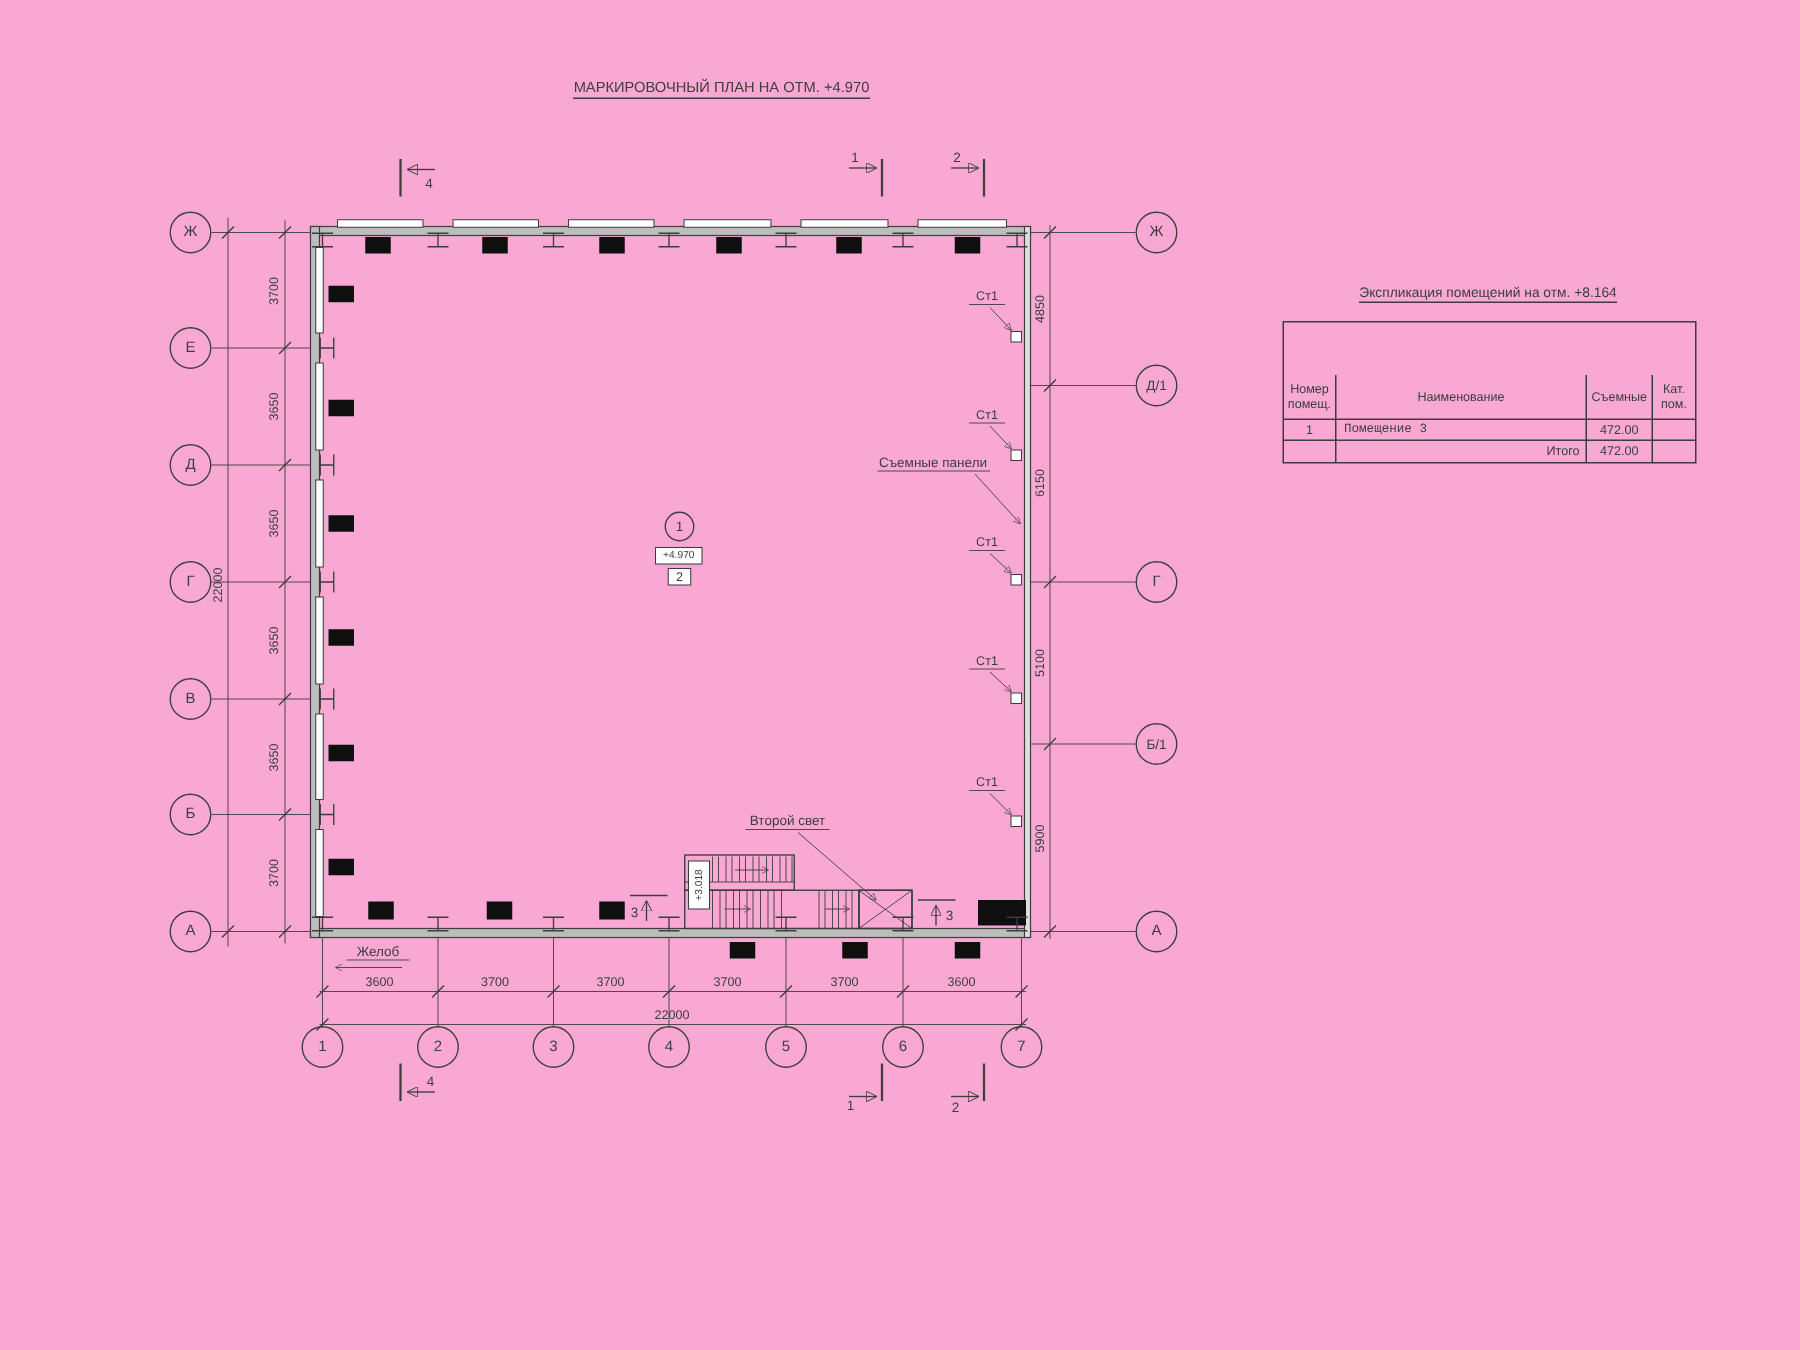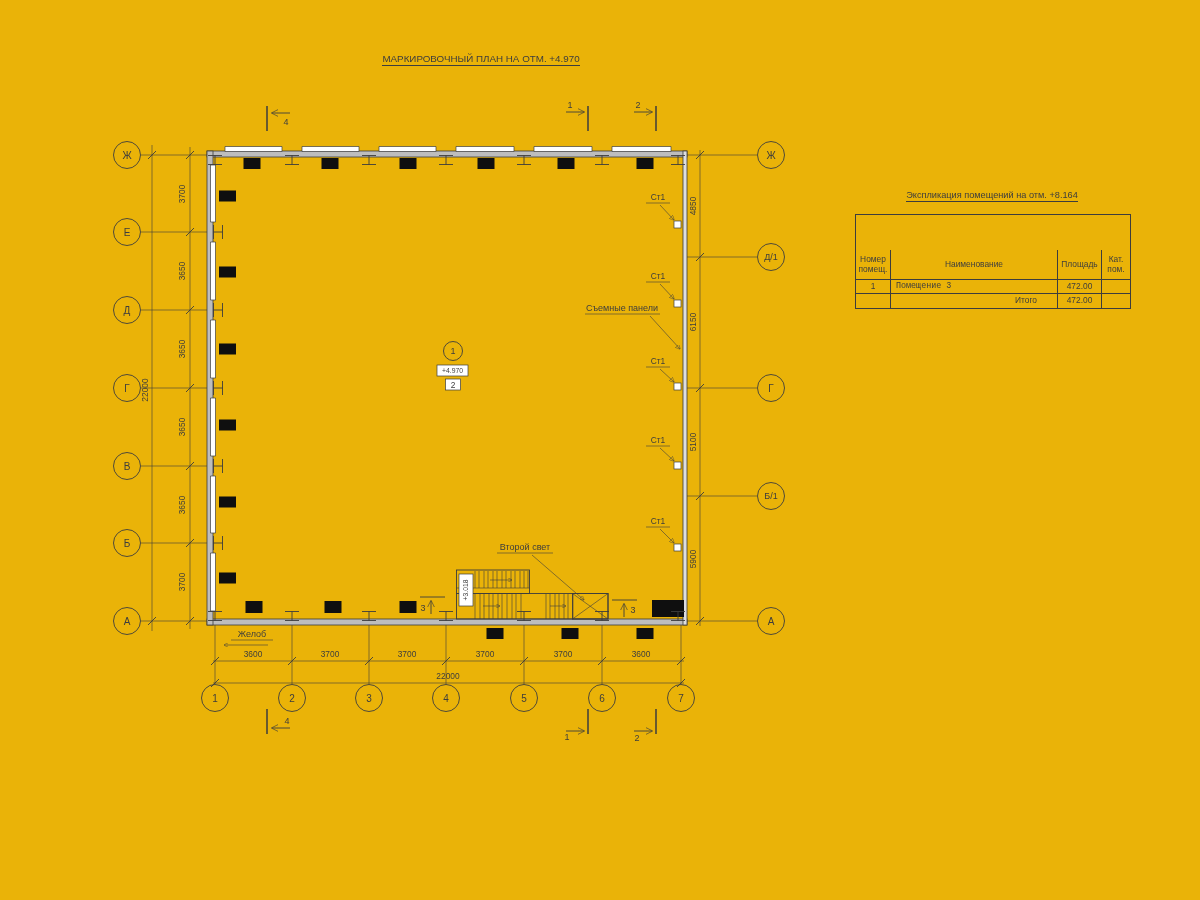--- a/index.html
+++ b/index.html
@@ -1,16 +1,16 @@
 <!DOCTYPE html>
 <html><head>
 <meta charset="utf-8">
 <style>
   html,body{margin:0;padding:0;background:#fff;}
-  #canvas{position:relative;width:1200px;height:900px;background:#eab308;overflow:hidden;
+  #canvas{position:relative;width:1200px;height:900px;background:#f9a8d4;overflow:hidden;
           font-family:"Liberation Sans",sans-serif;color:#3d3d3d;}
   svg{position:absolute;left:0;top:0;}
   svg line,svg path,svg rect,svg circle,svg polyline{stroke:#3d3d3d;stroke-width:.9;fill:none;}
   .thin{stroke-width:.6;}
   .thick{stroke-width:1.5;}
   .wall{fill:#bdbdbd;stroke:#3d3d3d;stroke-width:.8;}
   .wallw{fill:#dedede;stroke:#3d3d3d;stroke-width:.8;}
   .blk{fill:#0f0f0f;stroke:none;}
   .pnl{fill:#fff;stroke:#3d3d3d;stroke-width:.7;}
   .t{fill:#3d3d3d;stroke:none;font-family:"Liberation Sans",sans-serif;}
@@ -26,34 +26,34 @@
   .sch-title span{border-bottom:.9px solid #3d3d3d;padding-bottom:1px;}
   .sch{position:absolute;left:855px;top:214px;width:274px;border:1.4px solid #3d3d3d;
        display:grid;grid-template-columns:35px 1fr 44px 28px;font-size:8.4px;line-height:1.15;}
   .sch .c{border-right:.9px solid #3d3d3d;border-bottom:.9px solid #3d3d3d;
        display:flex;align-items:center;justify-content:center;text-align:center;
        min-height:14px;padding:1px 2px;box-sizing:border-box;}
   .sch .hd{min-height:30px;margin-top:35px;}
   .sch .last{border-right:none;}
   .sch .bot{border-bottom:none;}
   .sch .nm{justify-content:flex-start;text-align:right;padding-left:5px;font-family:Liberation Mono, monospace;}
-  .sch .tot{justify-content:flex-end;text-align:right;padding-right:20px;}
+  .sch .tot{justify-content:flex-end;text-align:right;padding-right:4px;}
 </style>
 </head>
 <body>
 
 <div id="canvas">
 
   <div class="main-title"><span>МАРКИРОВОЧНЫЙ ПЛАН НА ОТМ. +4.970</span></div>
 
   <div class="sch-title"><span>Экспликация помещений на отм. +8.164</span></div>
   <div class="sch">
     <div class="c hd">Номер помещ.</div>
     <div class="c hd">Наименование</div>
-    <div class="c hd">Площадь</div>
+    <div class="c hd">Съемные</div>
     <div class="c hd last">Кат. пом.</div>
 
     <div class="c">1</div>
     <div class="c nm">Помещение 3</div>
     <div class="c">472.00</div>
     <div class="c last"></div>
 
     <div class="c bot"></div>
     <div class="c bot tot">Итого</div>
     <div class="c bot">472.00</div>

